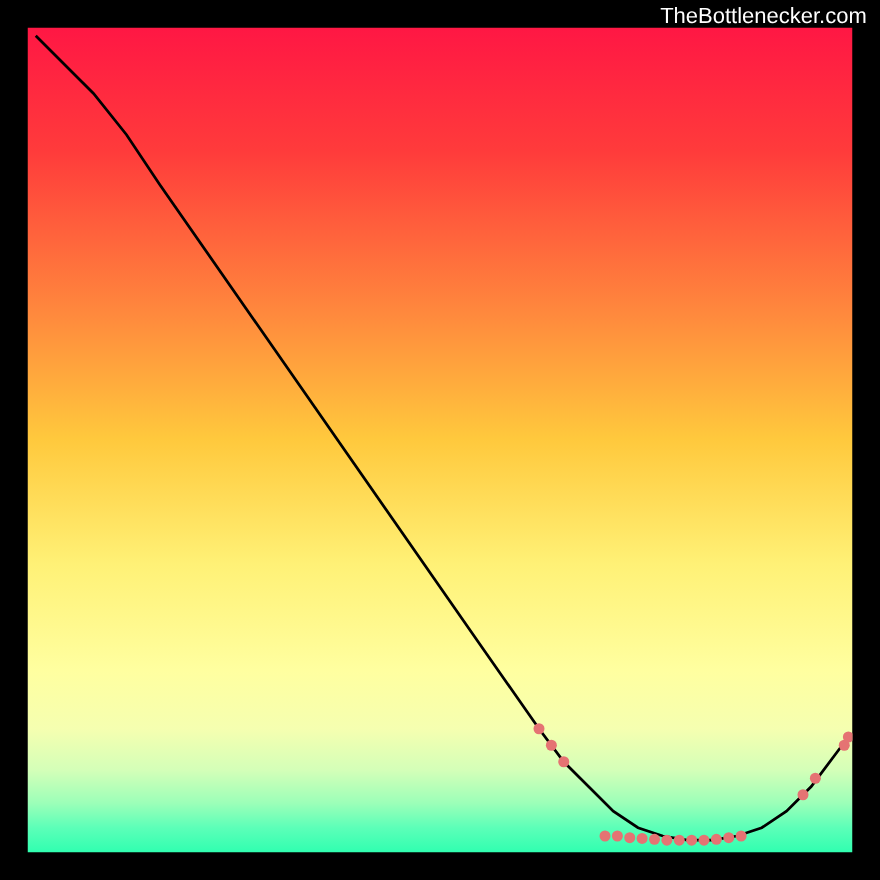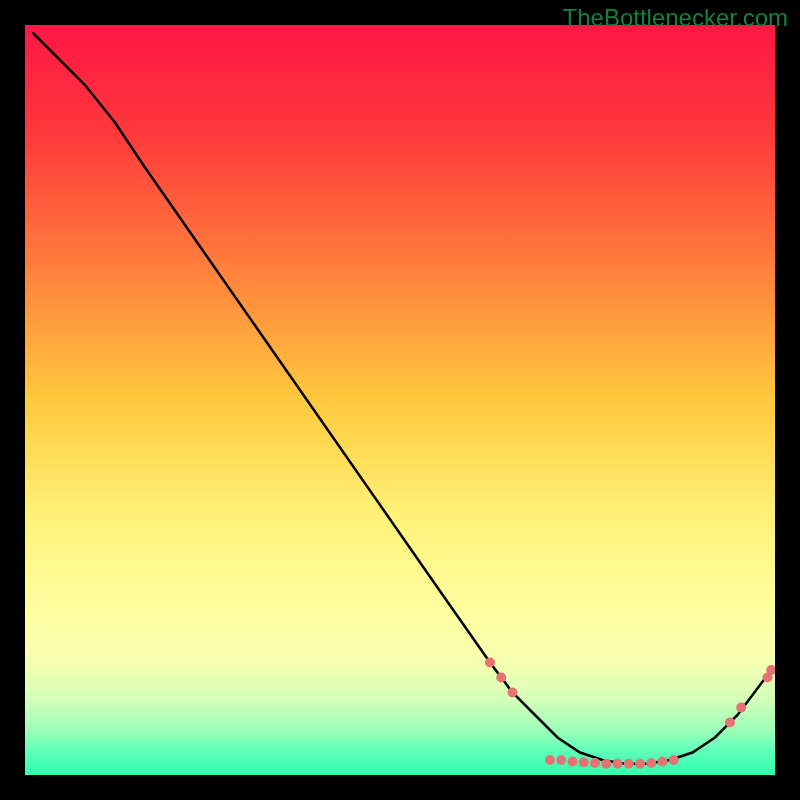--- a/index.html
+++ b/index.html
@@ -1,17 +1,17 @@
 <!DOCTYPE html>
 <html><head>
   <meta charset="utf-8">
   <style>
     * { margin: 0; padding: 0; box-sizing: border-box; }
     body { width: 800px; height: 800px; background: #000; position: relative; font-family: Arial, sans-serif; }
-    .watermark { position: absolute; top: 4px; right: 12px; color: #15803d; font-size: 24px; z-index: 10; }
+    .watermark { position: absolute; top: 4px; right: 12px; color: #ffffff; font-size: 20px; z-index: 10; }
     .chart-container { position: absolute; top: 25px; left: 25px; width: 750px; height: 750px; }
     .gradient-bg { position: absolute; top: 0; left: 0; width: 100%; height: 100%; }
     .line-overlay { position: absolute; top: 0; left: 0; width: 100%; height: 100%; pointer-events: none; }
   </style>
 </head>
 <body>
 
 <div class="watermark">TheBottlenecker.com</div>
 
 <div class="chart-container">

